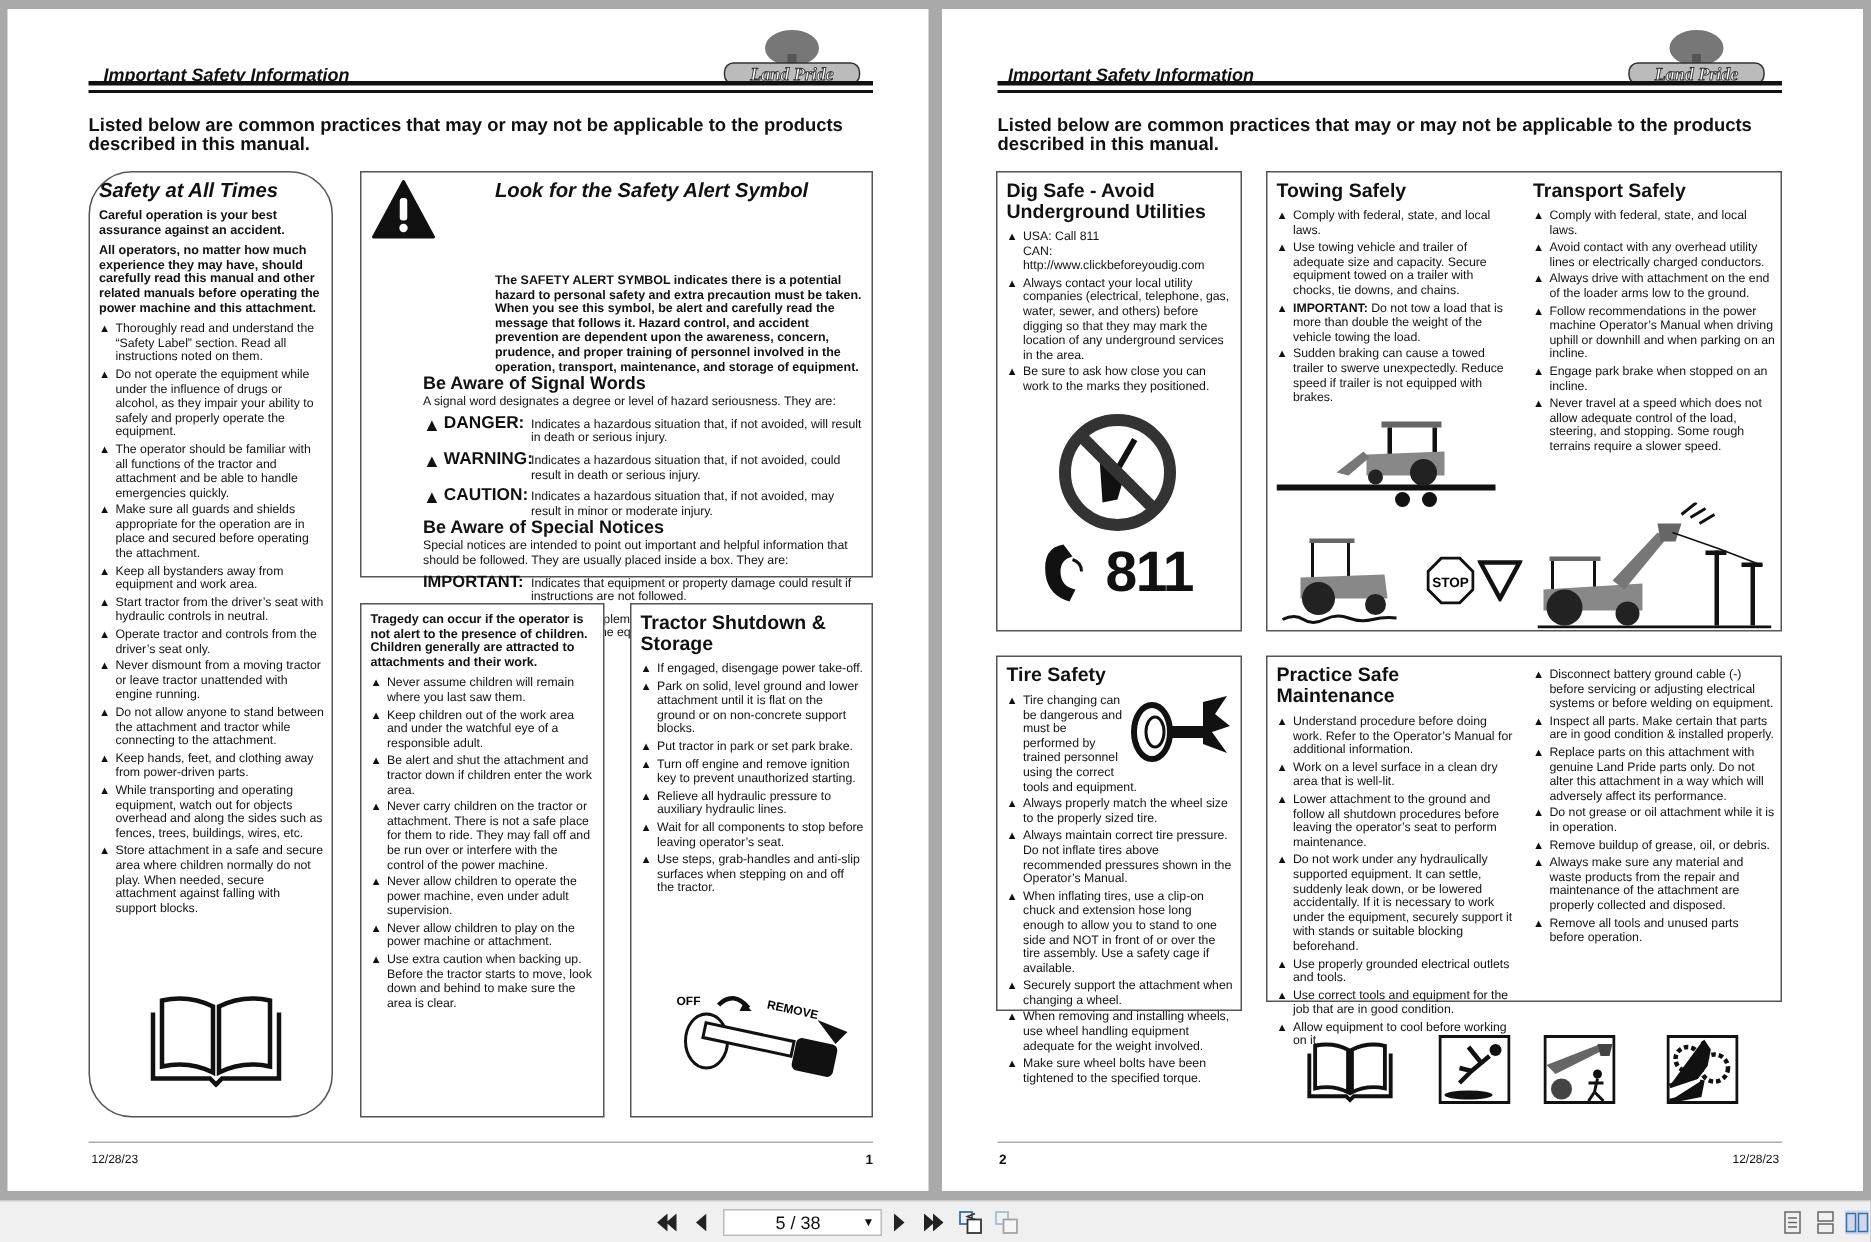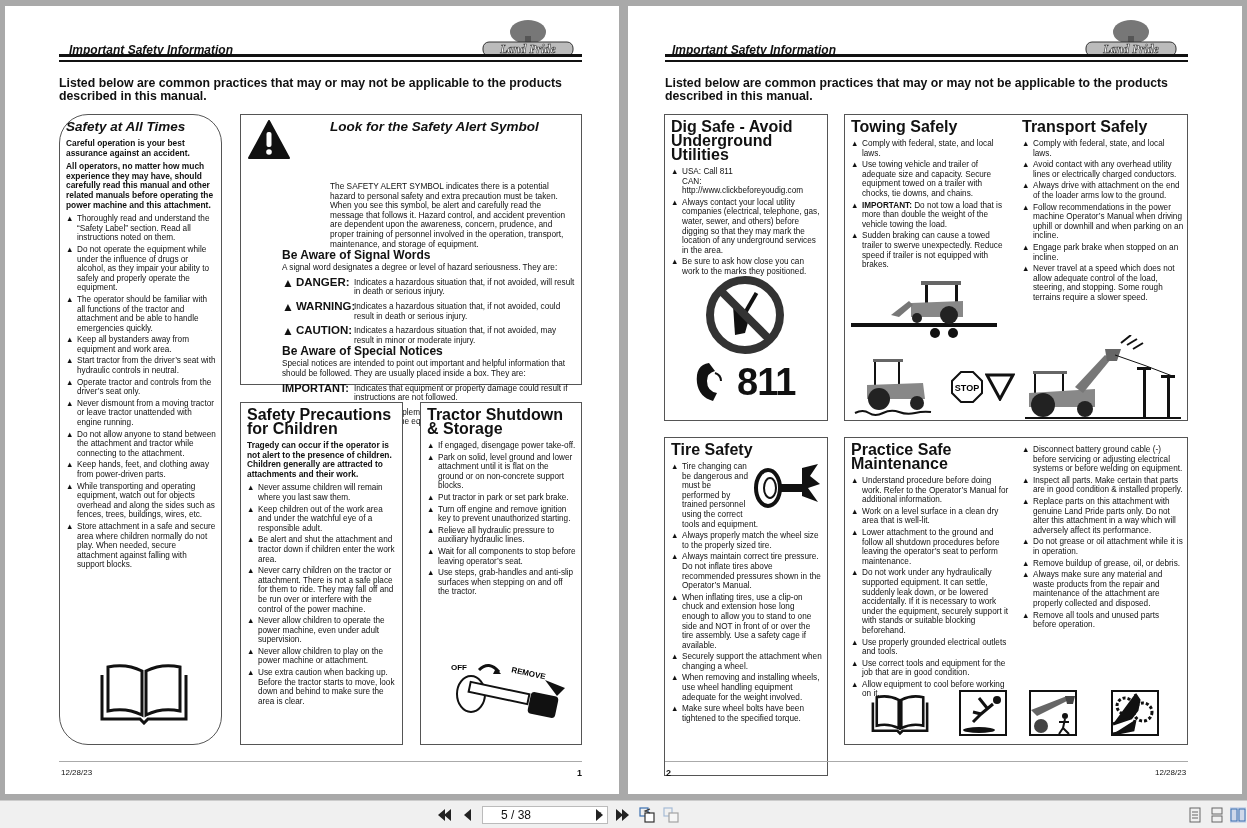--- a/index.html
+++ b/index.html
@@ -7,45 +7,45 @@
   .viewer { position: absolute; left: 0; top: 0; width: 1247px; height: 800px; background: #a9a9a9; }
   .page { position: absolute; top: 6px; width: 614px; height: 788px; background: #fff; }
   .page.left { left: 5px; }
   .page.right { left: 628px; }
   .hdr-title { position: absolute; top: 37px; font-size: 12px; font-weight: bold; font-style: italic; }
   .logo { position: absolute; top: 12px; width: 94px; height: 46px; }
   .hdr-rule1 { position: absolute; top: 48px; height: 3px; background: #111; }
   .hdr-rule2 { position: absolute; top: 54px; height: 2px; background: #111; }
   .intro { position: absolute; top: 71px; font-size: 12.3px; font-weight: bold; line-height: 13px; width: 520px; }
   .box { position: absolute; border: 1.5px solid #555; background: #fff; padding: 5px 5px 4px 6px; }
-  .box h2 { font-size: 16px; font-weight: bold; line-height: 14px; margin-bottom: 5px; }
+  .box h2 { font-size: 13px; font-weight: bold; line-height: 14px; margin-bottom: 5px; }
   .box h2.it { font-style: italic; font-size: 13.5px; }
   .lead { font-size: 8.4px; font-weight: bold; line-height: 9.6px; margin-bottom: 4px; }
   ul.tri { list-style: none; }
   ul.tri li { position: relative; padding-left: 11px; font-size: 8.2px; line-height: 9.6px; margin-bottom: 2px; }
   ul.tri li::before { content: "\25B2"; position: absolute; left: 0; top: 0; font-size: 7.5px; }
   .alert-icon { position: absolute; left: 7px; top: 5px; width: 42px; height: 40px; }
   .alert-body { margin-left: 48px; }
-  .alert-body p { font-size: 8.3px; font-weight: normal; line-height: 9.6px; margin-top: 48px; }
+  .alert-body p { font-size: 8.3px; font-weight: bold; line-height: 9.6px; margin-top: 48px; }
   .sub-h { font-size: 12px; font-weight: bold; margin: 0 0 1px 0; line-height: 13px; }
   .plain { font-size: 8.2px; line-height: 9.6px; }
   .sig-row { display: flex; margin-top: 3px; }
   .sig-word { width: 72px; flex: none; font-size: 11.5px; font-weight: bold; display: flex; align-items: flex-start; }
   .sig-word .tri-sm { font-size: 12px; margin-right: 2px; }
   .sig-desc { font-size: 8.2px; line-height: 9.6px; padding-top: 2px; }
   .notice-row { display: flex; margin-top: 3px; }
   .notice-word { width: 72px; flex: none; font-size: 11px; font-weight: bold; text-align: right; padding-right: 5px; }
   .notice-desc { font-size: 8.2px; line-height: 9.6px; padding-top: 2px; }
   .footer-rule { position: absolute; top: 755px; height: 1px; background: #aaa; }
   .foot-date { position: absolute; top: 762px; font-size: 8px; }
   .foot-page { position: absolute; top: 762px; font-size: 9px; font-weight: bold; }
   .pic { position: absolute; }
   .toolbar { position: absolute; left: 0; top: 800px; width: 1247px; height: 28px; background: #f0f0f0; border-top: 1px solid #ccc; }
   .tb-btn { position: absolute; top: 6px; width: 16px; height: 16px; display: flex; align-items: center; justify-content: center; font-size: 13px; color: #222; cursor: pointer; }
-  .page-select { position: absolute; left: 482px; top: 5px; width: 126px; height: 18px; background: #fff; border: 1px solid #bbb; font-size: 12px; padding-left: 18px; line-height: 16px; }
+  .page-select { position: absolute; left: 482px; top: 5px; width: 106px; height: 18px; background: #fff; border: 1px solid #bbb; font-size: 12px; padding-left: 34px; line-height: 16px; }
   .page-select .caret { position: absolute; right: 4px; top: 0; font-size: 8px; }
   .view-btn { position: absolute; top: 6px; width: 16px; height: 16px; }
   .view-btn.active { background: #cfd8ea; }
   .tire-img { float: right; width: 70px; height: 48px; margin: 0 0 2px 4px; }
 </style>
 </head>
 <body>
 
 <div class="viewer">
 
@@ -62,20 +62,21 @@
     <div class="intro" style="left:54px;">Listed below are common practices that may or may not be applicable to the products described in this manual.</div>
 
     <div class="box" style="left:54px;top:108px;width:163px;height:631px;border-radius:29px;">
       <h2 class="it">Safety at All Times</h2>
       <div class="lead">Careful operation is your best assurance against an accident.</div>
       <div class="lead">All operators, no matter how much experience they may have, should carefully read this manual and other related manuals before operating the power machine and this attachment.</div>
       <ul class="tri">
         <li>Thoroughly read and understand the “Safety Label” section. Read all instructions noted on them.</li>
         <li>Do not operate the equipment while under the influence of drugs or alcohol, as they impair your ability to safely and properly operate the equipment.</li>
         <li>The operator should be familiar with all functions of the tractor and attachment and be able to handle emergencies quickly.</li>
+        <li>Make sure all guards and shields appropriate for the operation are in place and secured before operating the attachment.</li>
         <li>Keep all bystanders away from equipment and work area.</li>
         <li>Start tractor from the driver’s seat with hydraulic controls in neutral.</li>
         <li>Operate tractor and controls from the driver’s seat only.</li>
         <li>Never dismount from a moving tractor or leave tractor unattended with engine running.</li>
         <li>Do not allow anyone to stand between the attachment and tractor while connecting to the attachment.</li>
         <li>Keep hands, feet, and clothing away from power-driven parts.</li>
         <li>While transporting and operating equipment, watch out for objects overhead and along the sides such as fences, trees, buildings, wires, etc.</li>
         <li>Store attachment in a safe and secure area where children normally do not play. When needed, secure attachment against falling with support blocks.</li>
       </ul>
       <svg class="pic" style="left:36px;top:546px;" width="96" height="64" viewBox="0 0 96 64">
@@ -124,21 +125,20 @@
         <div class="notice-word">IMPORTANT:</div>
         <div class="notice-desc">Indicates that equipment or property damage could result if instructions are not followed.</div>
       </div>
       <div class="notice-row">
         <div class="notice-word">NOTE:</div>
         <div class="notice-desc">Indicates supplementary explanations that will be helpful when using the equipment.</div>
       </div>
     </div>
 
     <div class="box" style="left:235px;top:396px;width:163px;height:343px;">
-      <h2>Safety Precautions for Children</h2>
       <div class="lead">Tragedy can occur if the operator is not alert to the presence of children. Children generally are attracted to attachments and their work.</div>
       <ul class="tri">
         <li>Never assume children will remain where you last saw them.</li>
         <li>Keep children out of the work area and under the watchful eye of a responsible adult.</li>
         <li>Be alert and shut the attachment and tractor down if children enter the work area.</li>
         <li>Never carry children on the tractor or attachment. There is not a safe place for them to ride. They may fall off and be run over or interfere with the control of the power machine.</li>
         <li>Never allow children to operate the power machine, even under adult supervision.</li>
         <li>Never allow children to play on the power machine or attachment.</li>
         <li>Use extra caution when backing up. Before the tractor starts to move, look down and behind to make sure the area is clear.</li>
       </ul>
@@ -265,40 +265,40 @@
         <path d="M80 14 L96 14 L92 26 L82 26 Z" fill="#666"></path>
         <path d="M96 8 L106 0 M102 10 L112 4 M108 14 L118 8" stroke="#111" stroke-width="2"></path>
         <rect x="118" y="32" width="3" height="50" fill="#111"></rect>
         <rect x="142" y="40" width="3" height="42" fill="#111"></rect>
         <rect x="112" y="32" width="14" height="3" fill="#111"></rect>
         <rect x="136" y="40" width="14" height="3" fill="#111"></rect>
         <path d="M90 20 Q120 30 150 42" fill="none" stroke="#111" stroke-width="1"></path>
       </svg>
     </div>
 
-    <div class="box" style="left:36px;top:431px;width:164px;height:339px;">
+    <div class="box" style="left:36px;top:431px;width:164px;height:237px;">
       <h2>Tire Safety</h2>
       <svg class="tire-img" viewBox="0 0 70 48">
         <ellipse cx="16" cy="26" rx="12" ry="18" fill="#fff" stroke="#111" stroke-width="4"></ellipse>
         <ellipse cx="18" cy="26" rx="6" ry="10" fill="#fff" stroke="#111" stroke-width="2"></ellipse>
         <path d="M28 22 L52 22 L52 30 L28 30 Z" fill="#111"></path>
         <path d="M50 6 L66 2 L58 14 L68 22 L56 26 L66 40 L50 34 Z" fill="#111"></path>
       </svg>
       <ul class="tri">
         <li>Tire changing can be dangerous and must be performed by trained personnel using the correct tools and equipment.</li>
         <li>Always properly match the wheel size to the properly sized tire.</li>
         <li>Always maintain correct tire pressure. Do not inflate tires above recommended pressures shown in the Operator’s Manual.</li>
         <li>When inflating tires, use a clip-on chuck and extension hose long enough to allow you to stand to one side and NOT in front of or over the tire assembly. Use a safety cage if available.</li>
         <li>Securely support the attachment when changing a wheel.</li>
         <li>When removing and installing wheels, use wheel handling equipment adequate for the weight involved.</li>
         <li>Make sure wheel bolts have been tightened to the specified torque.</li>
       </ul>
     </div>
 
-    <div class="box" style="left:216px;top:431px;width:344px;height:308px;">
+    <div class="box" style="left:216px;top:431px;width:344px;height:231px;">
       <div style="position:absolute;left:6px;top:5px;width:162px;">
         <h2>Practice Safe Maintenance</h2>
         <ul class="tri">
           <li>Understand procedure before doing work. Refer to the Operator’s Manual for additional information.</li>
           <li>Work on a level surface in a clean dry area that is well-lit.</li>
           <li>Lower attachment to the ground and follow all shutdown procedures before leaving the operator’s seat to perform maintenance.</li>
           <li>Do not work under any hydraulically supported equipment. It can settle, suddenly leak down, or be lowered accidentally. If it is necessary to work under the equipment, securely support it with stands or suitable blocking beforehand.</li>
           <li>Use properly grounded electrical outlets and tools.</li>
           <li>Use correct tools and equipment for the job that are in good condition.</li>
           <li>Allow equipment to cool before working on it.</li>

